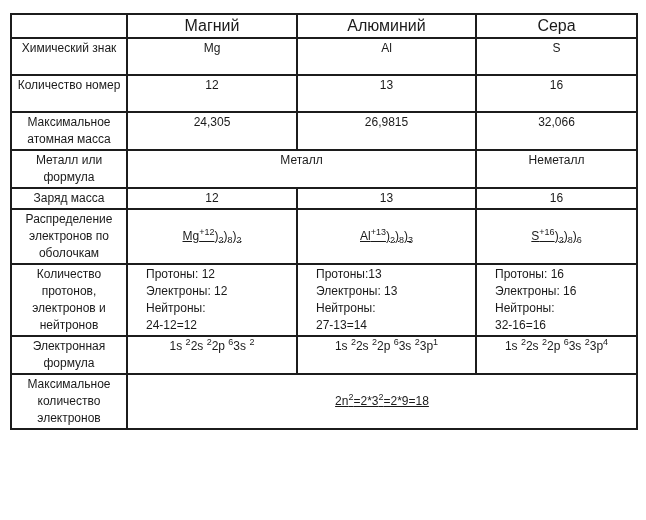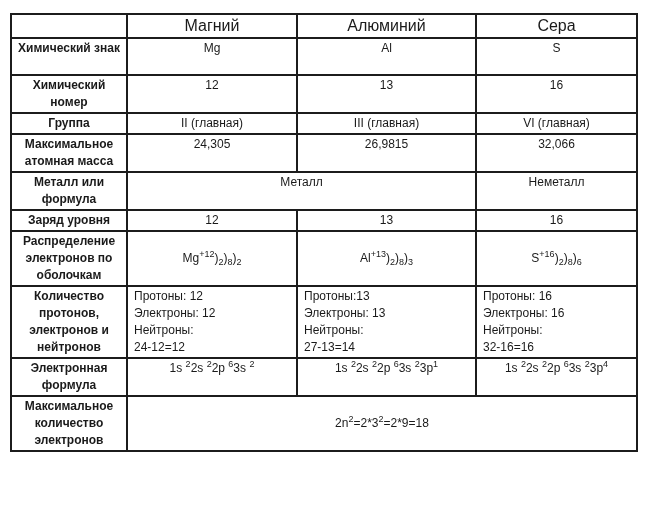--- a/index.html
+++ b/index.html
@@ -27,24 +27,24 @@
   }
   .tbl td {
     border: 2px solid #1c1c1c;
     padding: 1px 4px;
     font-size: 12px;
     line-height: 17px;
     vertical-align: top;
     text-align: center;
     overflow: hidden;
   }
-  .tbl td.lbl { font-weight: bold; }
+  .tbl td.lbl { font-weight: normal; }
   .tbl td.hdr { font-size: 16px; line-height: 20px; }
-  .tbl td.left-cell { text-align: left; padding-left: 6px; }
-  .tbl td.mid { vertical-align: middle; }
+  .tbl td.left-cell { text-align: left; padding-left: 18px; }
+  .tbl td.mid { vertical-align: middle; text-decoration: underline; }
   .tbl sup { font-size: 9px; line-height: 0; }
   .tbl sub { font-size: 9px; line-height: 0; }
 </style>
 </head>
 <body>
 
 <div class="page">
   <table class="tbl">
     <colgroup>
       <col style="width:116px">
@@ -62,49 +62,43 @@
     </tr>
 
     <tr style="height:37px">
       <td class="lbl">Химический знак</td>
       <td>Mg</td>
       <td>Al</td>
       <td>S</td>
     </tr>
 
     <tr style="height:37px">
-      <td class="lbl">Химический номер</td>
+      <td class="lbl">Количество номер</td>
       <td>12</td>
       <td>13</td>
       <td>16</td>
     </tr>
 
 
-    <tr style="height:19px">
-      <td class="lbl">Группа</td>
-      <td>II (главная)</td>
-      <td>III (главная)</td>
-      <td>VI (главная)</td>
-    </tr>
 
     <tr style="height:36px">
       <td class="lbl">Максимальное атомная масса</td>
       <td>24,305</td>
       <td>26,9815</td>
       <td>32,066</td>
     </tr>
 
     <tr style="height:37px">
       <td class="lbl">Металл или формула</td>
       <td colspan="2">Металл</td>
       <td>Неметалл</td>
     </tr>
 
     <tr style="height:18px">
-      <td class="lbl">Заряд уровня</td>
+      <td class="lbl">Заряд масса</td>
       <td>12</td>
       <td>13</td>
       <td>16</td>
     </tr>
 
     <tr style="height:53px">
       <td class="lbl">Распределение электронов по оболочкам</td>
       <td class="mid">Mg<sup>+12</sup>)<sub>2</sub>)<sub>8</sub>)<sub>2</sub></td>
       <td class="mid">Al<sup>+13</sup>)<sub>2</sub>)<sub>8</sub>)<sub>3</sub></td>
       <td class="mid">S<sup>+16</sup>)<sub>2</sub>)<sub>8</sub>)<sub>6</sub></td>

